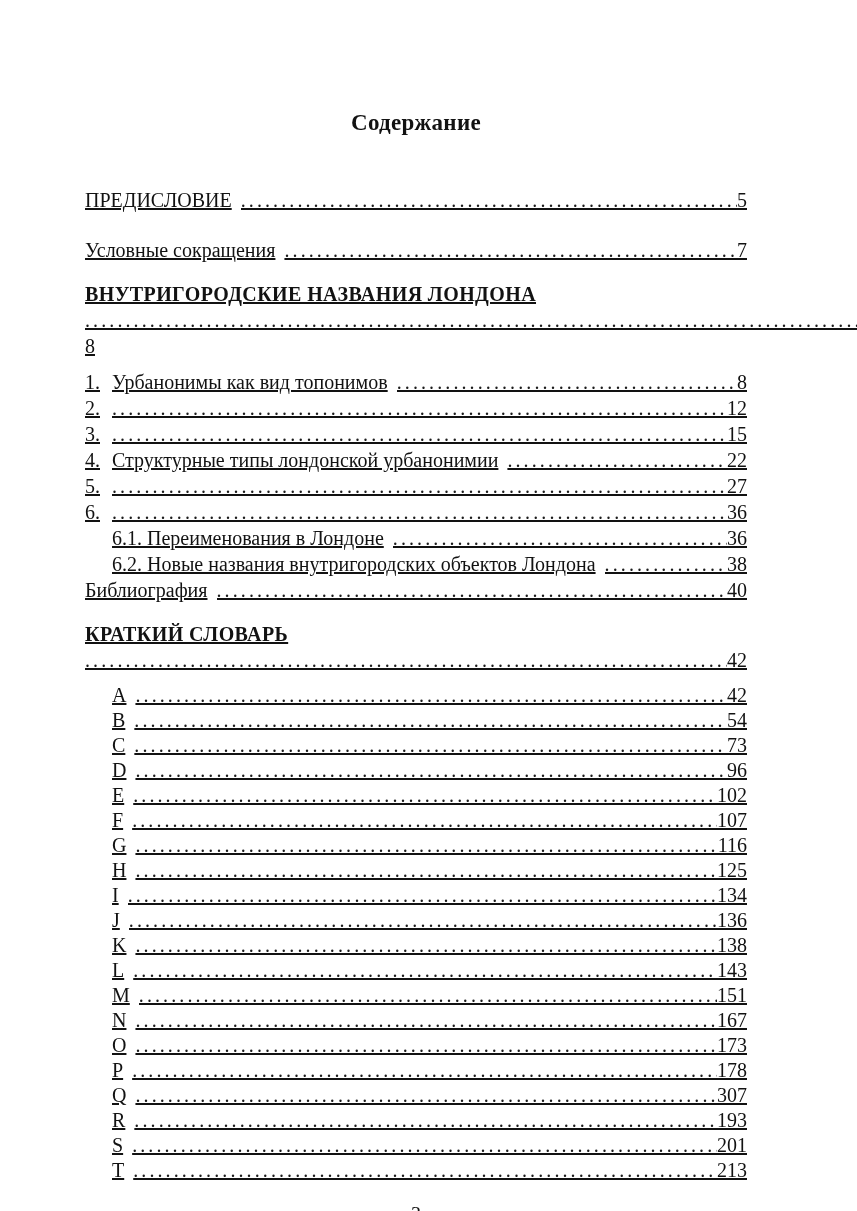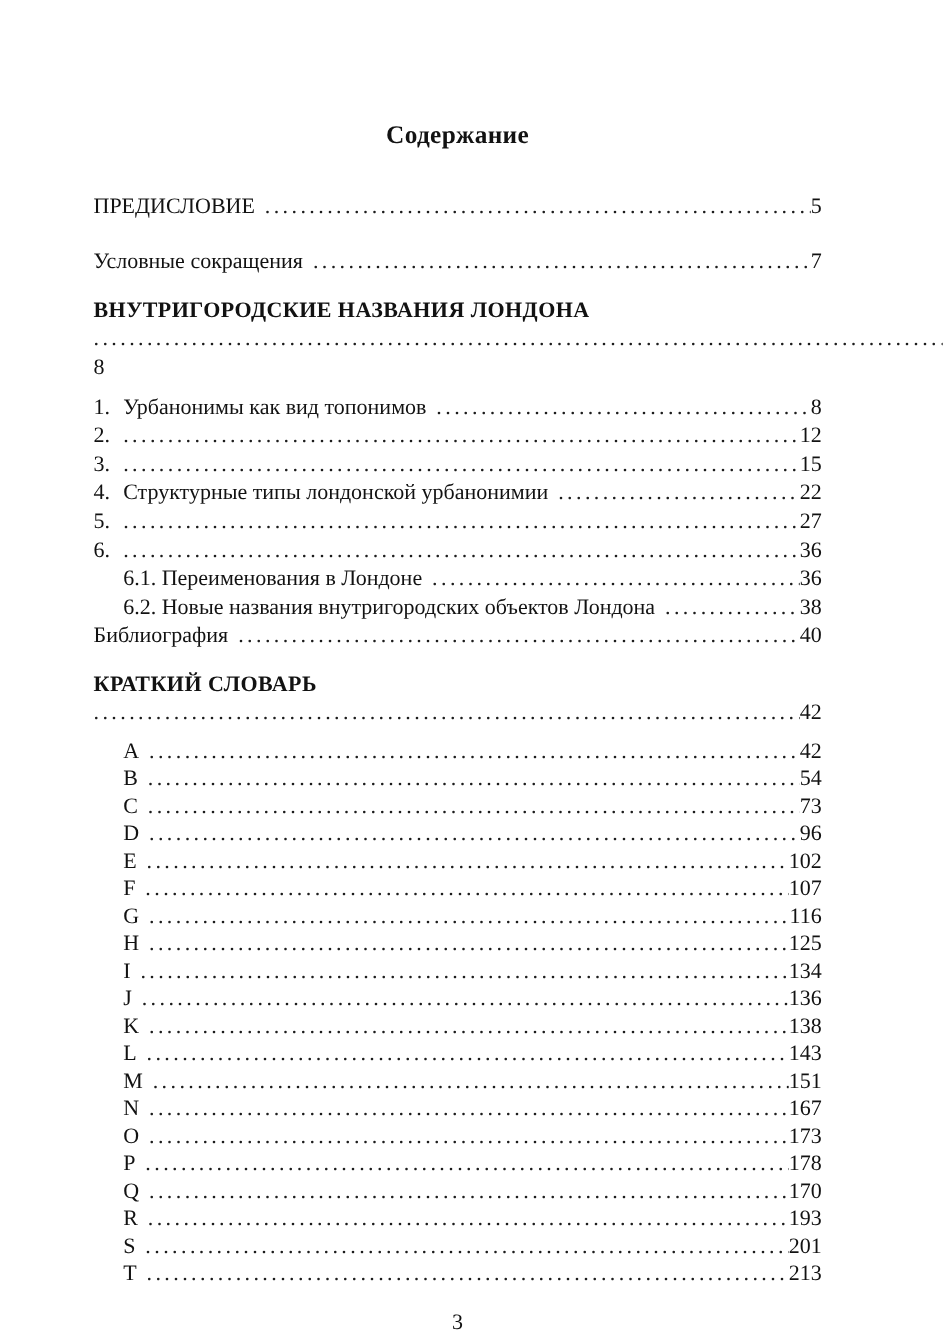--- a/index.html
+++ b/index.html
@@ -23,21 +23,22 @@
   }
   .doc-title {
     text-align: center;
     font-weight: bold;
     font-size: 23px;
     line-height: 30px;
     letter-spacing: 0.3px;
     margin: 15px;
   }
   .toc-list {
-    margin-top: 37px;
+    margin-top: 49px;
+    text-decoration: underline;
   }
   .toc-row {
     display: flex;
     align-items: baseline;
     font-size: 20px;
     line-height: 26px;
     white-space: nowrap;
   }
   .toc-row.letter { line-height: 25px; }
   .toc-row.bold .label, .toc-row.bold .num { font-weight: bold; letter-spacing: 0.4px; }
@@ -251,21 +252,21 @@
       <div class="toc-row indent letter">
 
     <span class="label">P</span>
     <span class="dots"></span>
     <span class="pagenum">178</span>
   </div>
       <div class="toc-row indent letter">
 
     <span class="label">Q</span>
     <span class="dots"></span>
-    <span class="pagenum">170</span>
+    <span class="pagenum">307</span>
   </div>
       <div class="toc-row indent letter">
 
     <span class="label">R</span>
     <span class="dots"></span>
     <span class="pagenum">193</span>
   </div>
       <div class="toc-row indent letter">
 
     <span class="label">S</span>

